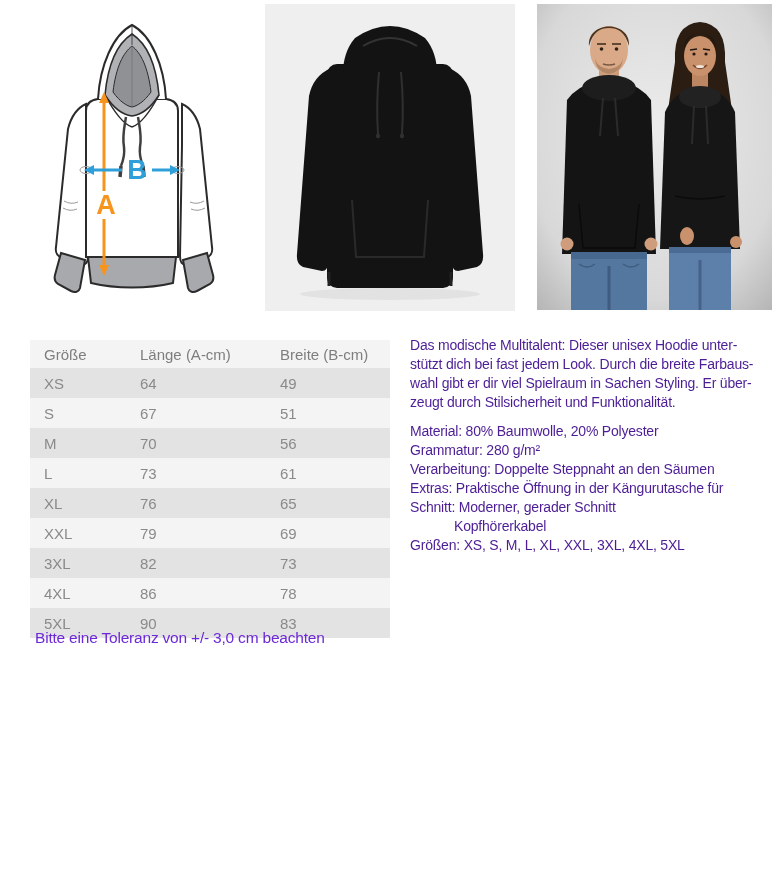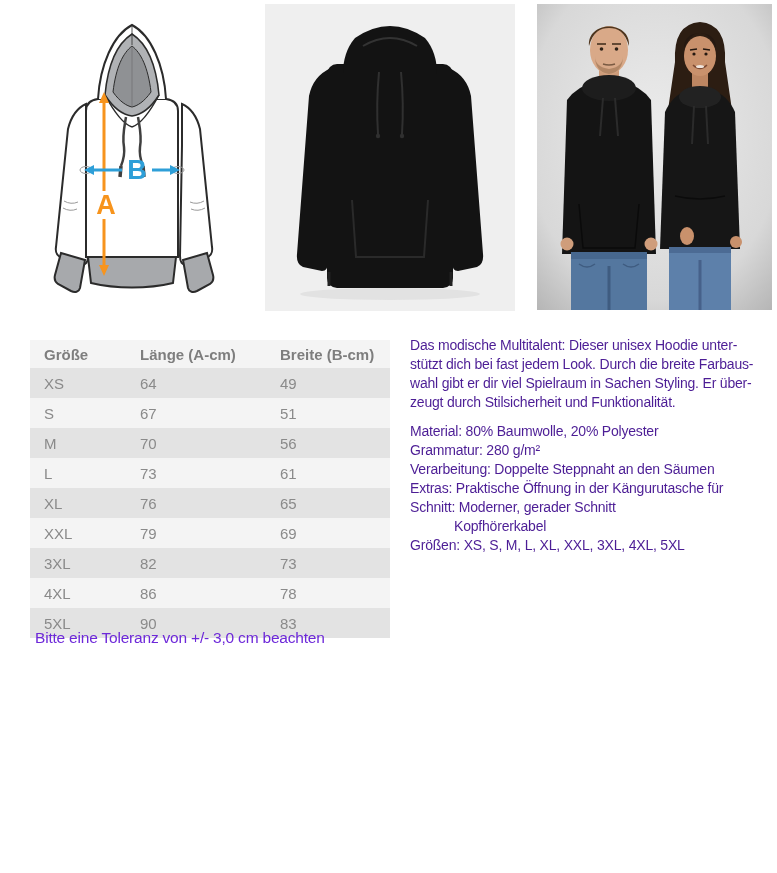--- a/index.html
+++ b/index.html
@@ -17,21 +17,21 @@
   
   table.size-table{
     position:absolute;left:30px;top:340px;width:360px;
     border-collapse:collapse;table-layout:fixed;
     font-size:15px;color:#8a8a8a;
   }
   table.size-table col.c1{width:97px;}
   table.size-table col.c2{width:140px;}
   table.size-table col.c3{width:123px;}
   table.size-table th{
-    background:#f4f4f4;height:28px;font-weight:700;text-align:left;
+    background:#f4f4f4;height:28px;font-weight:400;text-align:left;
     color:#7e7e7e;padding:0 0 0 13px;
   }
   table.size-table th:first-child{padding-left:14px;}
   table.size-table td{height:30px;padding:0 0 0 13px;}
   table.size-table td:first-child{padding-left:14px;}
   table.size-table tbody tr:nth-child(odd) td{background:#e3e3e3;}
   table.size-table tbody tr:nth-child(even) td{background:#f4f4f4;}
 
   
   .description{

